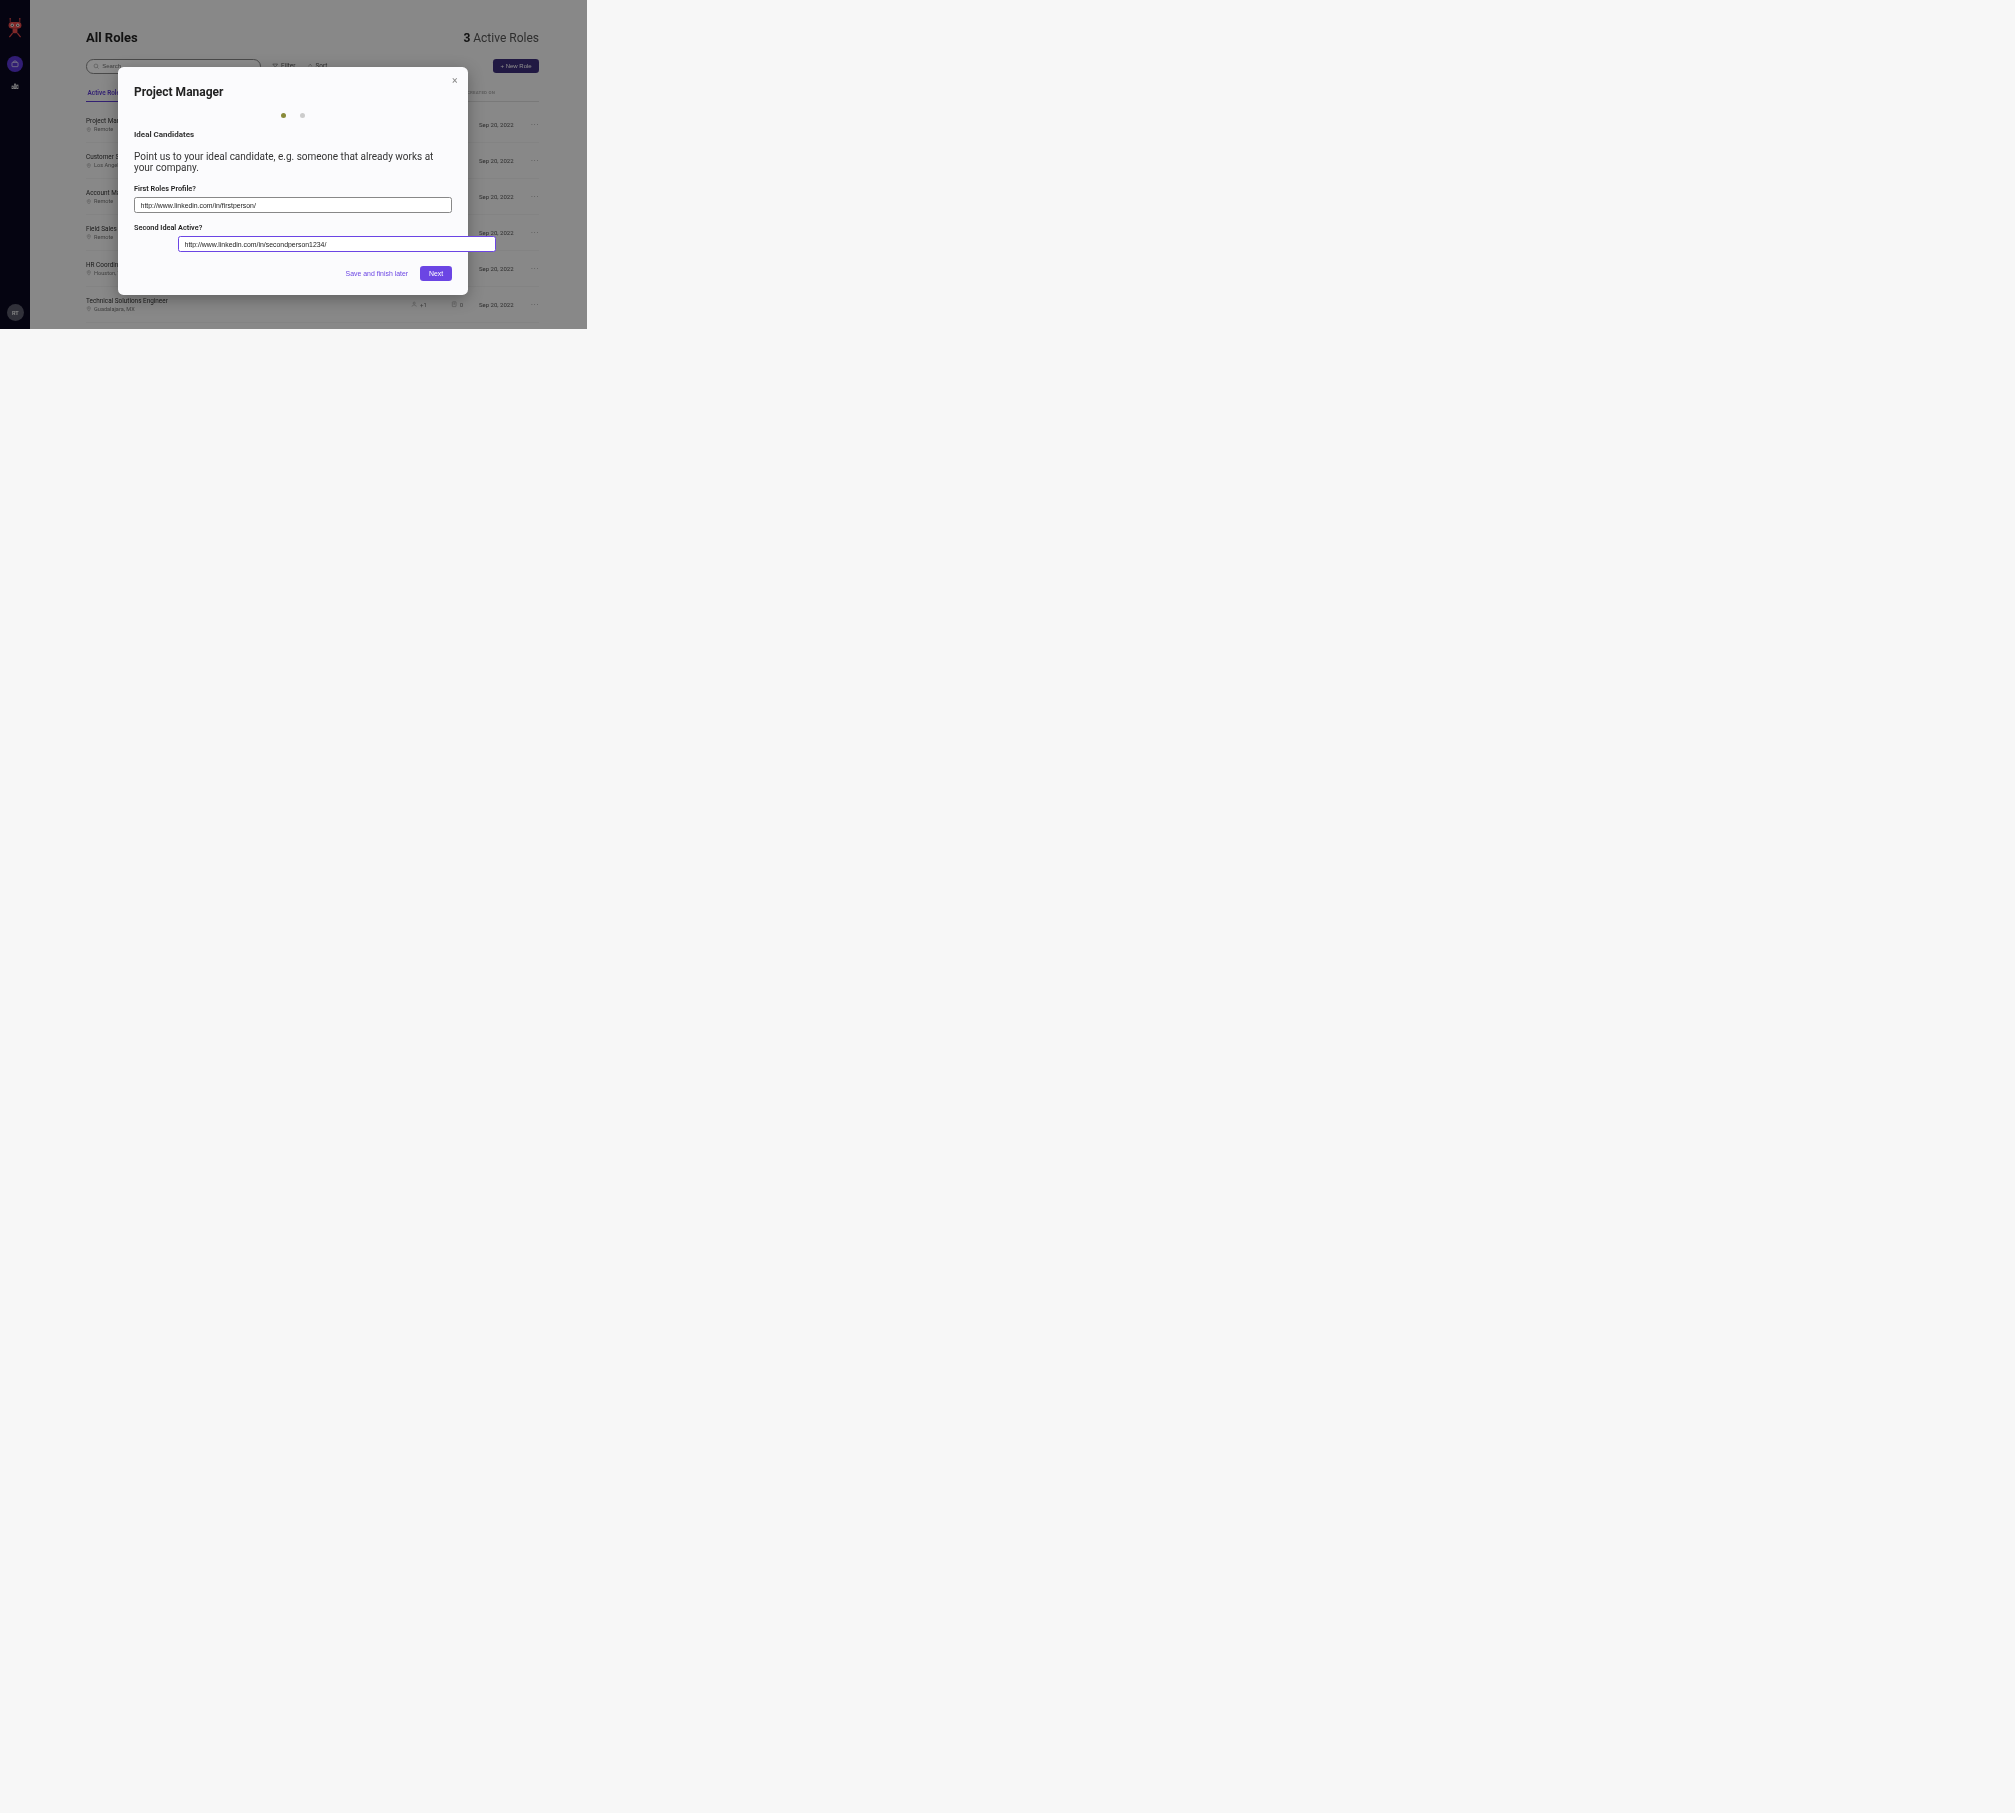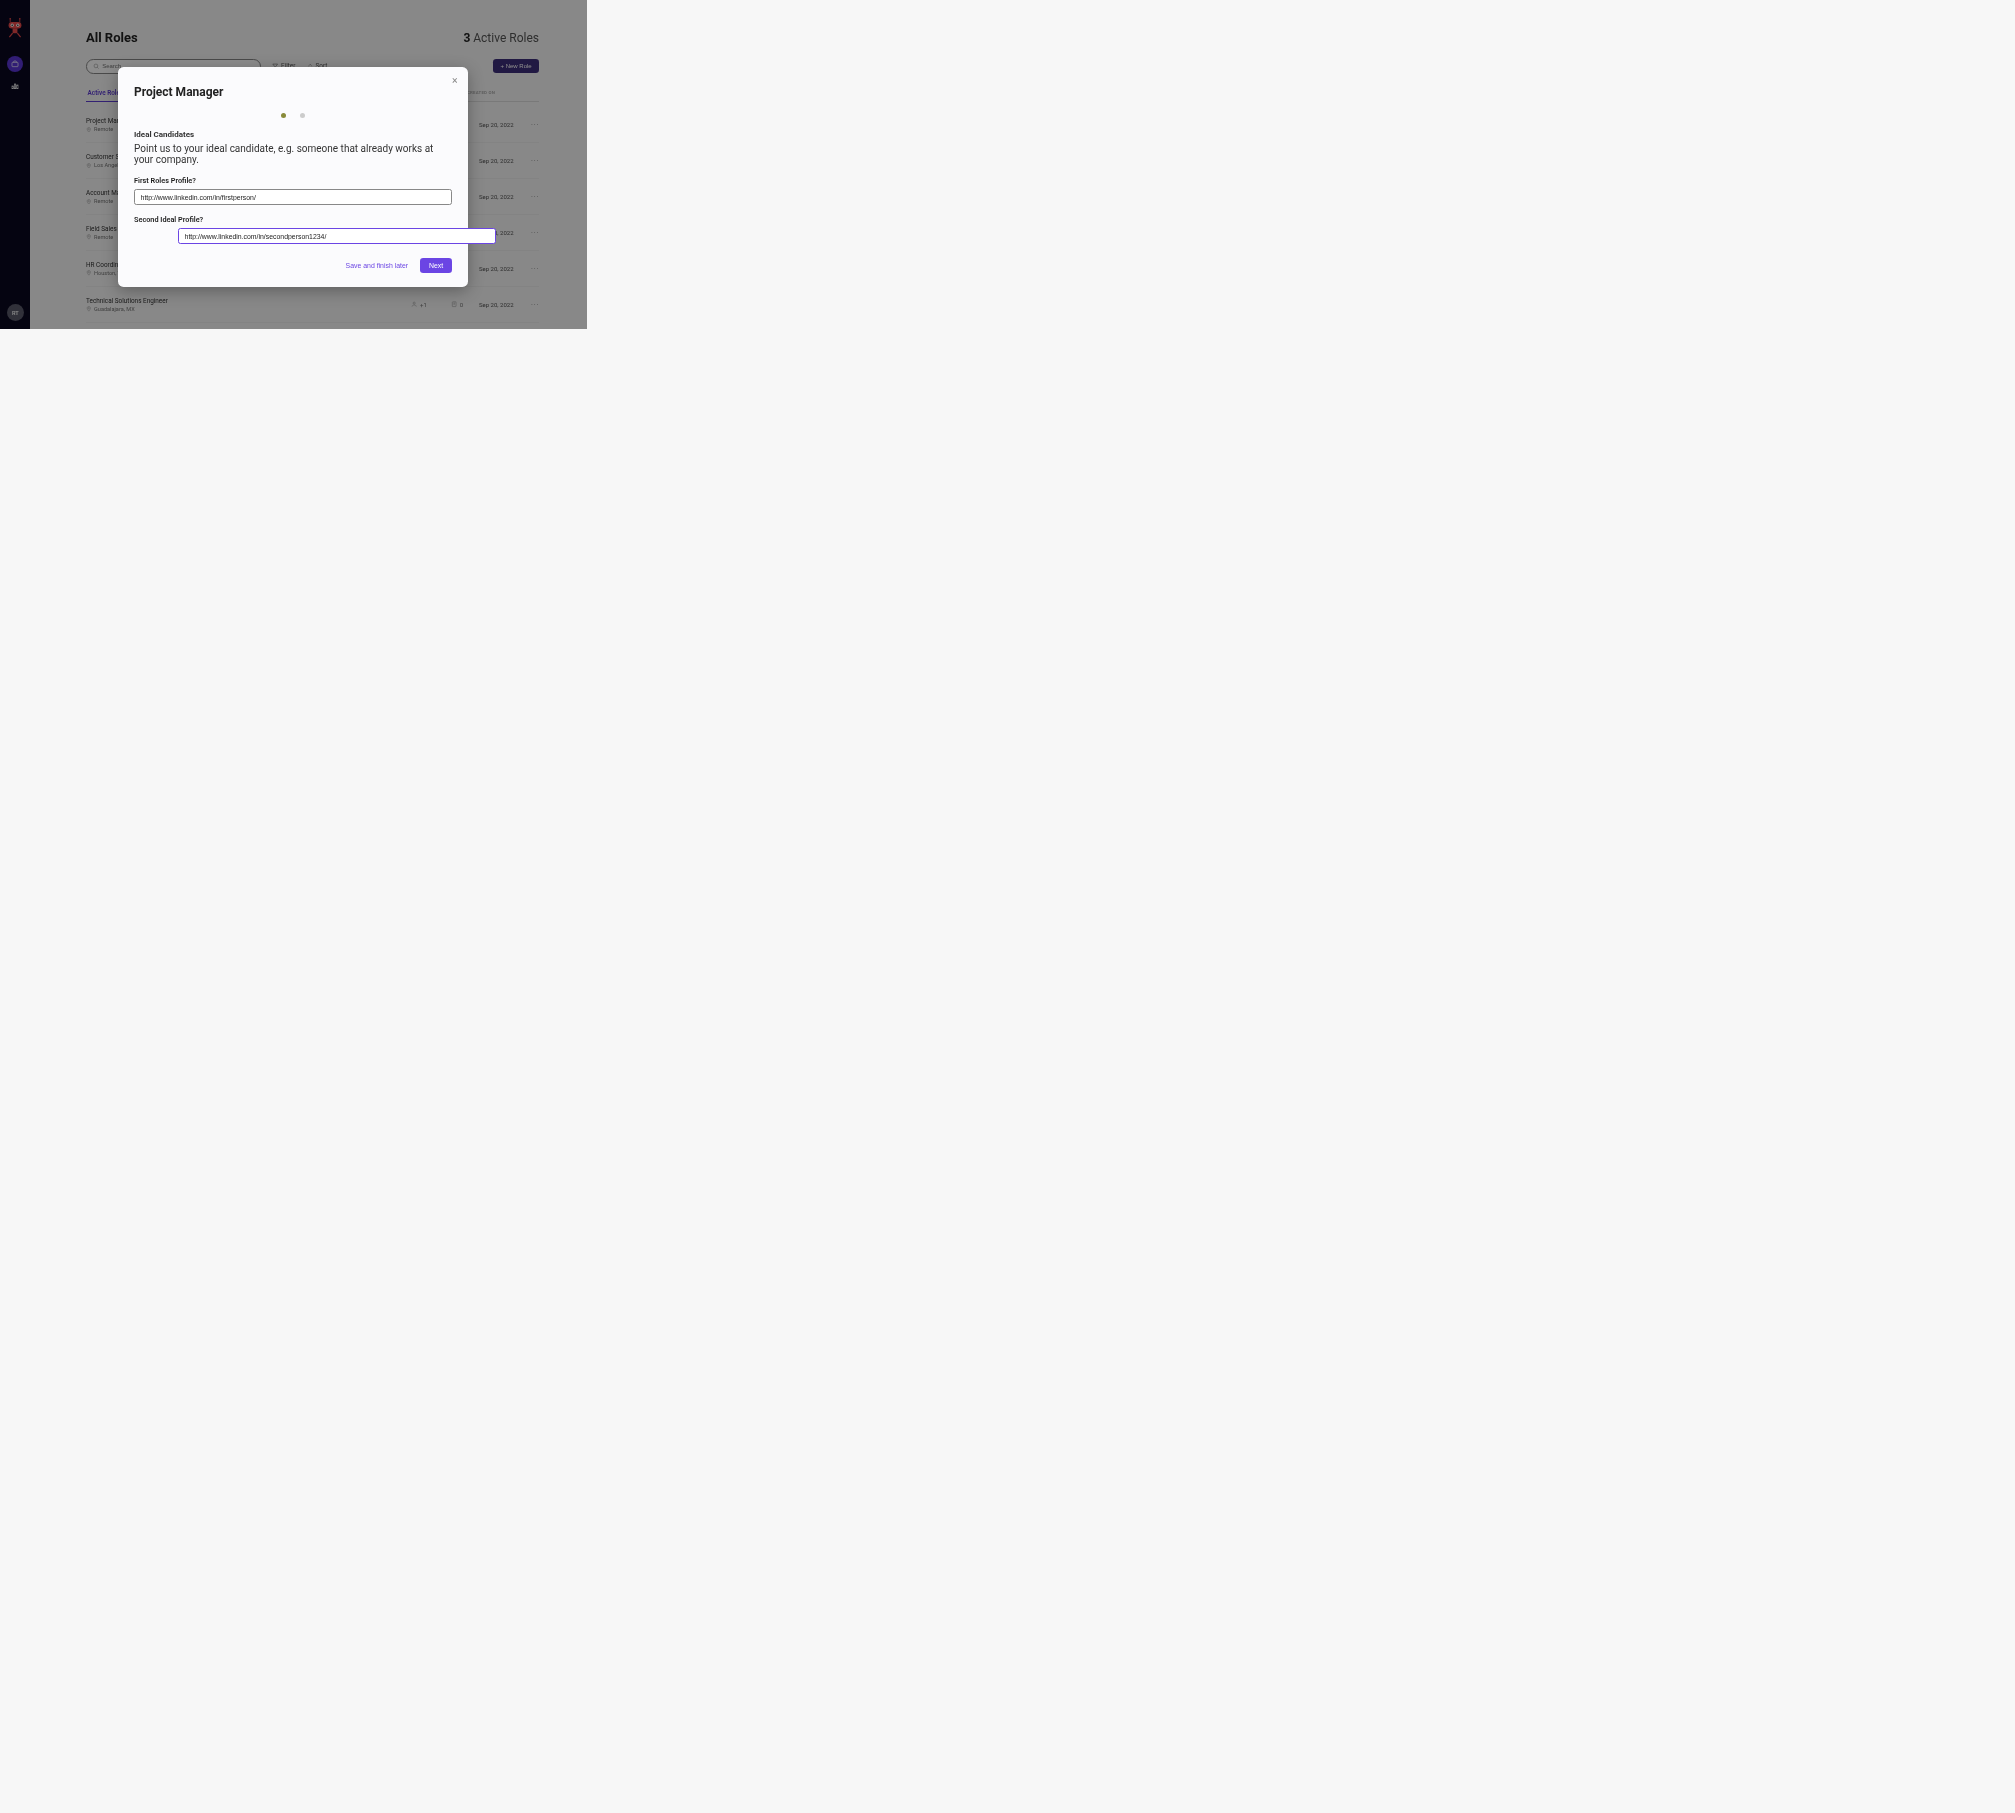--- a/index.html
+++ b/index.html
@@ -325,21 +325,21 @@
   border-radius: 50%;
   background: #ccc;
 }
 
 .dot.active { background: #898b3a; }
 
 .section-title {
   font-size: 8px;
   font-weight: 700;
   color: #333;
-  margin-bottom: 4px;
+  margin-bottom: 12px;
 }
 
 .section-desc {
   font-size: 10px;
   color: #333;
   margin-bottom: 11.3px;
 }
 
 .field-label {
   font-size: 7.3px;
@@ -664,21 +664,21 @@
   <div class="step-dots">
     <div class="dot active"></div>
     <div class="dot"></div>
   </div>
   <div class="section-title">Ideal Candidates</div>
   <div class="section-desc">Point us to your ideal candidate, e.g. someone that already works at your company.</div>
 
   <div class="field-label">First Roles Profile?</div>
   <input class="field-input" type="text" value="http://www.linkedin.com/in/firstperson/" style="">
 
-  <div class="field-label">Second Ideal Profile?</div>
+  <div class="field-label">Second Ideal Active?</div>
   <input class="field-input focused" type="text" value="http://www.linkedin.com/in/secondperson1234/" style="">
 
   <div class="modal-actions">
     <button class="btn-secondary">Save and finish later</button>
     <button class="btn-primary">Next</button>
   </div>
 </div>
 
 
 </body></html>

